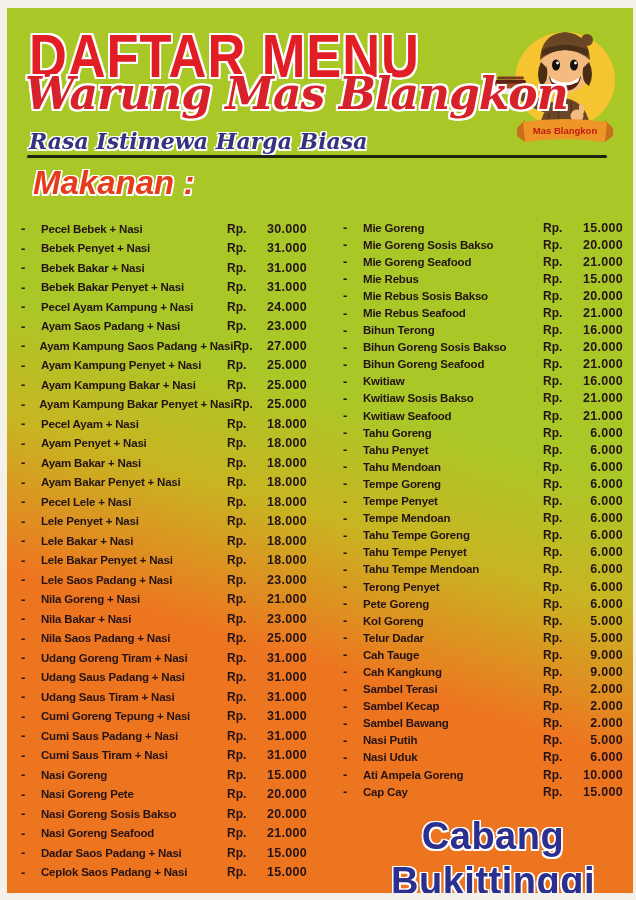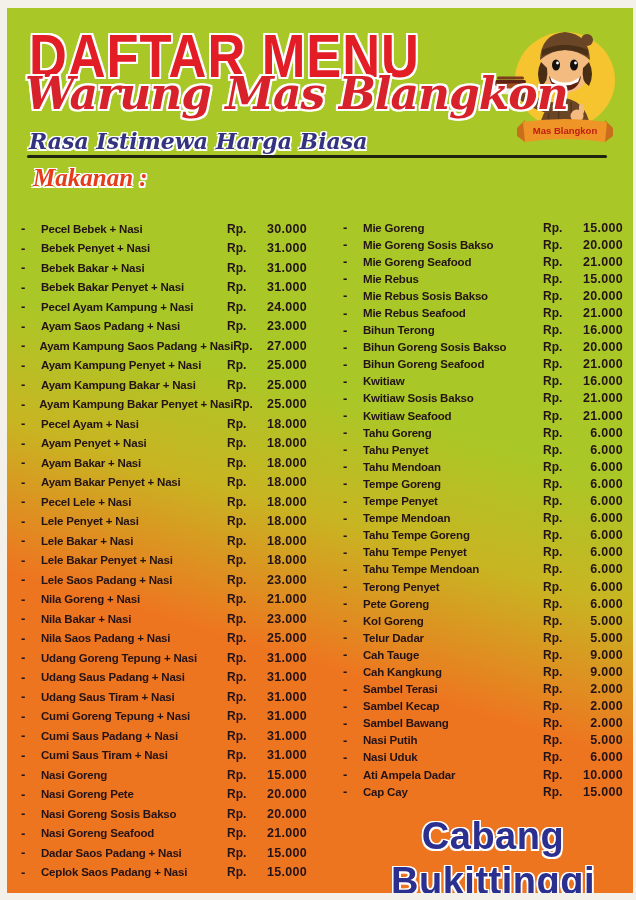--- a/index.html
+++ b/index.html
@@ -34,22 +34,22 @@
     font-size:22px;color:#33337f;white-space:nowrap;
   }
   .divider{
     position:absolute;left:20px;top:147px;width:580px;height:3px;
     background:#1e240e;border-radius:2px;
   }
   .mascot{position:absolute;left:482px;top:8px;}
 
   .section-title{
     position:absolute;left:26px;top:156px;
-    font-family:Liberation Serif, serif;font-style:italic;font-weight:bold;
-    font-size:25px;color:#e63c1c;white-space:nowrap;
+    font-family:Liberation Sans, sans-serif;font-style:italic;font-weight:bold;
+    font-size:33px;color:#e63c1c;white-space:nowrap;
   }
 
   .menu-col{position:absolute;top:211px;}
   .col-left{left:8px;width:292px;}
   .col-right{left:330px;width:286px;}
   .row{display:flex;align-items:center;}
   .col-left .row{height:19.5px;}
   .col-right .row{height:17.1px;}
   .bullet{width:20px;padding-left:6px;font-weight:bold;font-size:13px;color:#241316;}
   .iname{flex:1;font-weight:bold;font-size:11.5px;letter-spacing:-0.2px;color:#241316;white-space:nowrap;overflow:visible;}
@@ -253,21 +253,21 @@
         <span class="price">23.000</span>
       </div>
       <div class="row">
         <span class="bullet">-</span>
         <span class="iname">Nila Saos Padang + Nasi</span>
         <span class="rp">Rp.</span>
         <span class="price">25.000</span>
       </div>
       <div class="row">
         <span class="bullet">-</span>
-        <span class="iname">Udang Goreng Tepung + Nasi</span>
+        <span class="iname">Udang Goreng Tiram + Nasi</span>
         <span class="rp">Rp.</span>
         <span class="price">31.000</span>
       </div>
       <div class="row">
         <span class="bullet">-</span>
         <span class="iname">Udang Saus Padang + Nasi</span>
         <span class="rp">Rp.</span>
         <span class="price">31.000</span>
       </div>
       <div class="row">
@@ -519,21 +519,21 @@
         <span class="price">5.000</span>
       </div>
       <div class="row">
         <span class="bullet">-</span>
         <span class="iname">Nasi Uduk</span>
         <span class="rp">Rp.</span>
         <span class="price">6.000</span>
       </div>
       <div class="row">
         <span class="bullet">-</span>
-        <span class="iname">Ati Ampela Dadar</span>
+        <span class="iname">Ati Ampela Goreng</span>
         <span class="rp">Rp.</span>
         <span class="price">10.000</span>
       </div>
       <div class="row">
         <span class="bullet">-</span>
         <span class="iname">Cap Cay</span>
         <span class="rp">Rp.</span>
         <span class="price">15.000</span>
       </div>
     </div>

